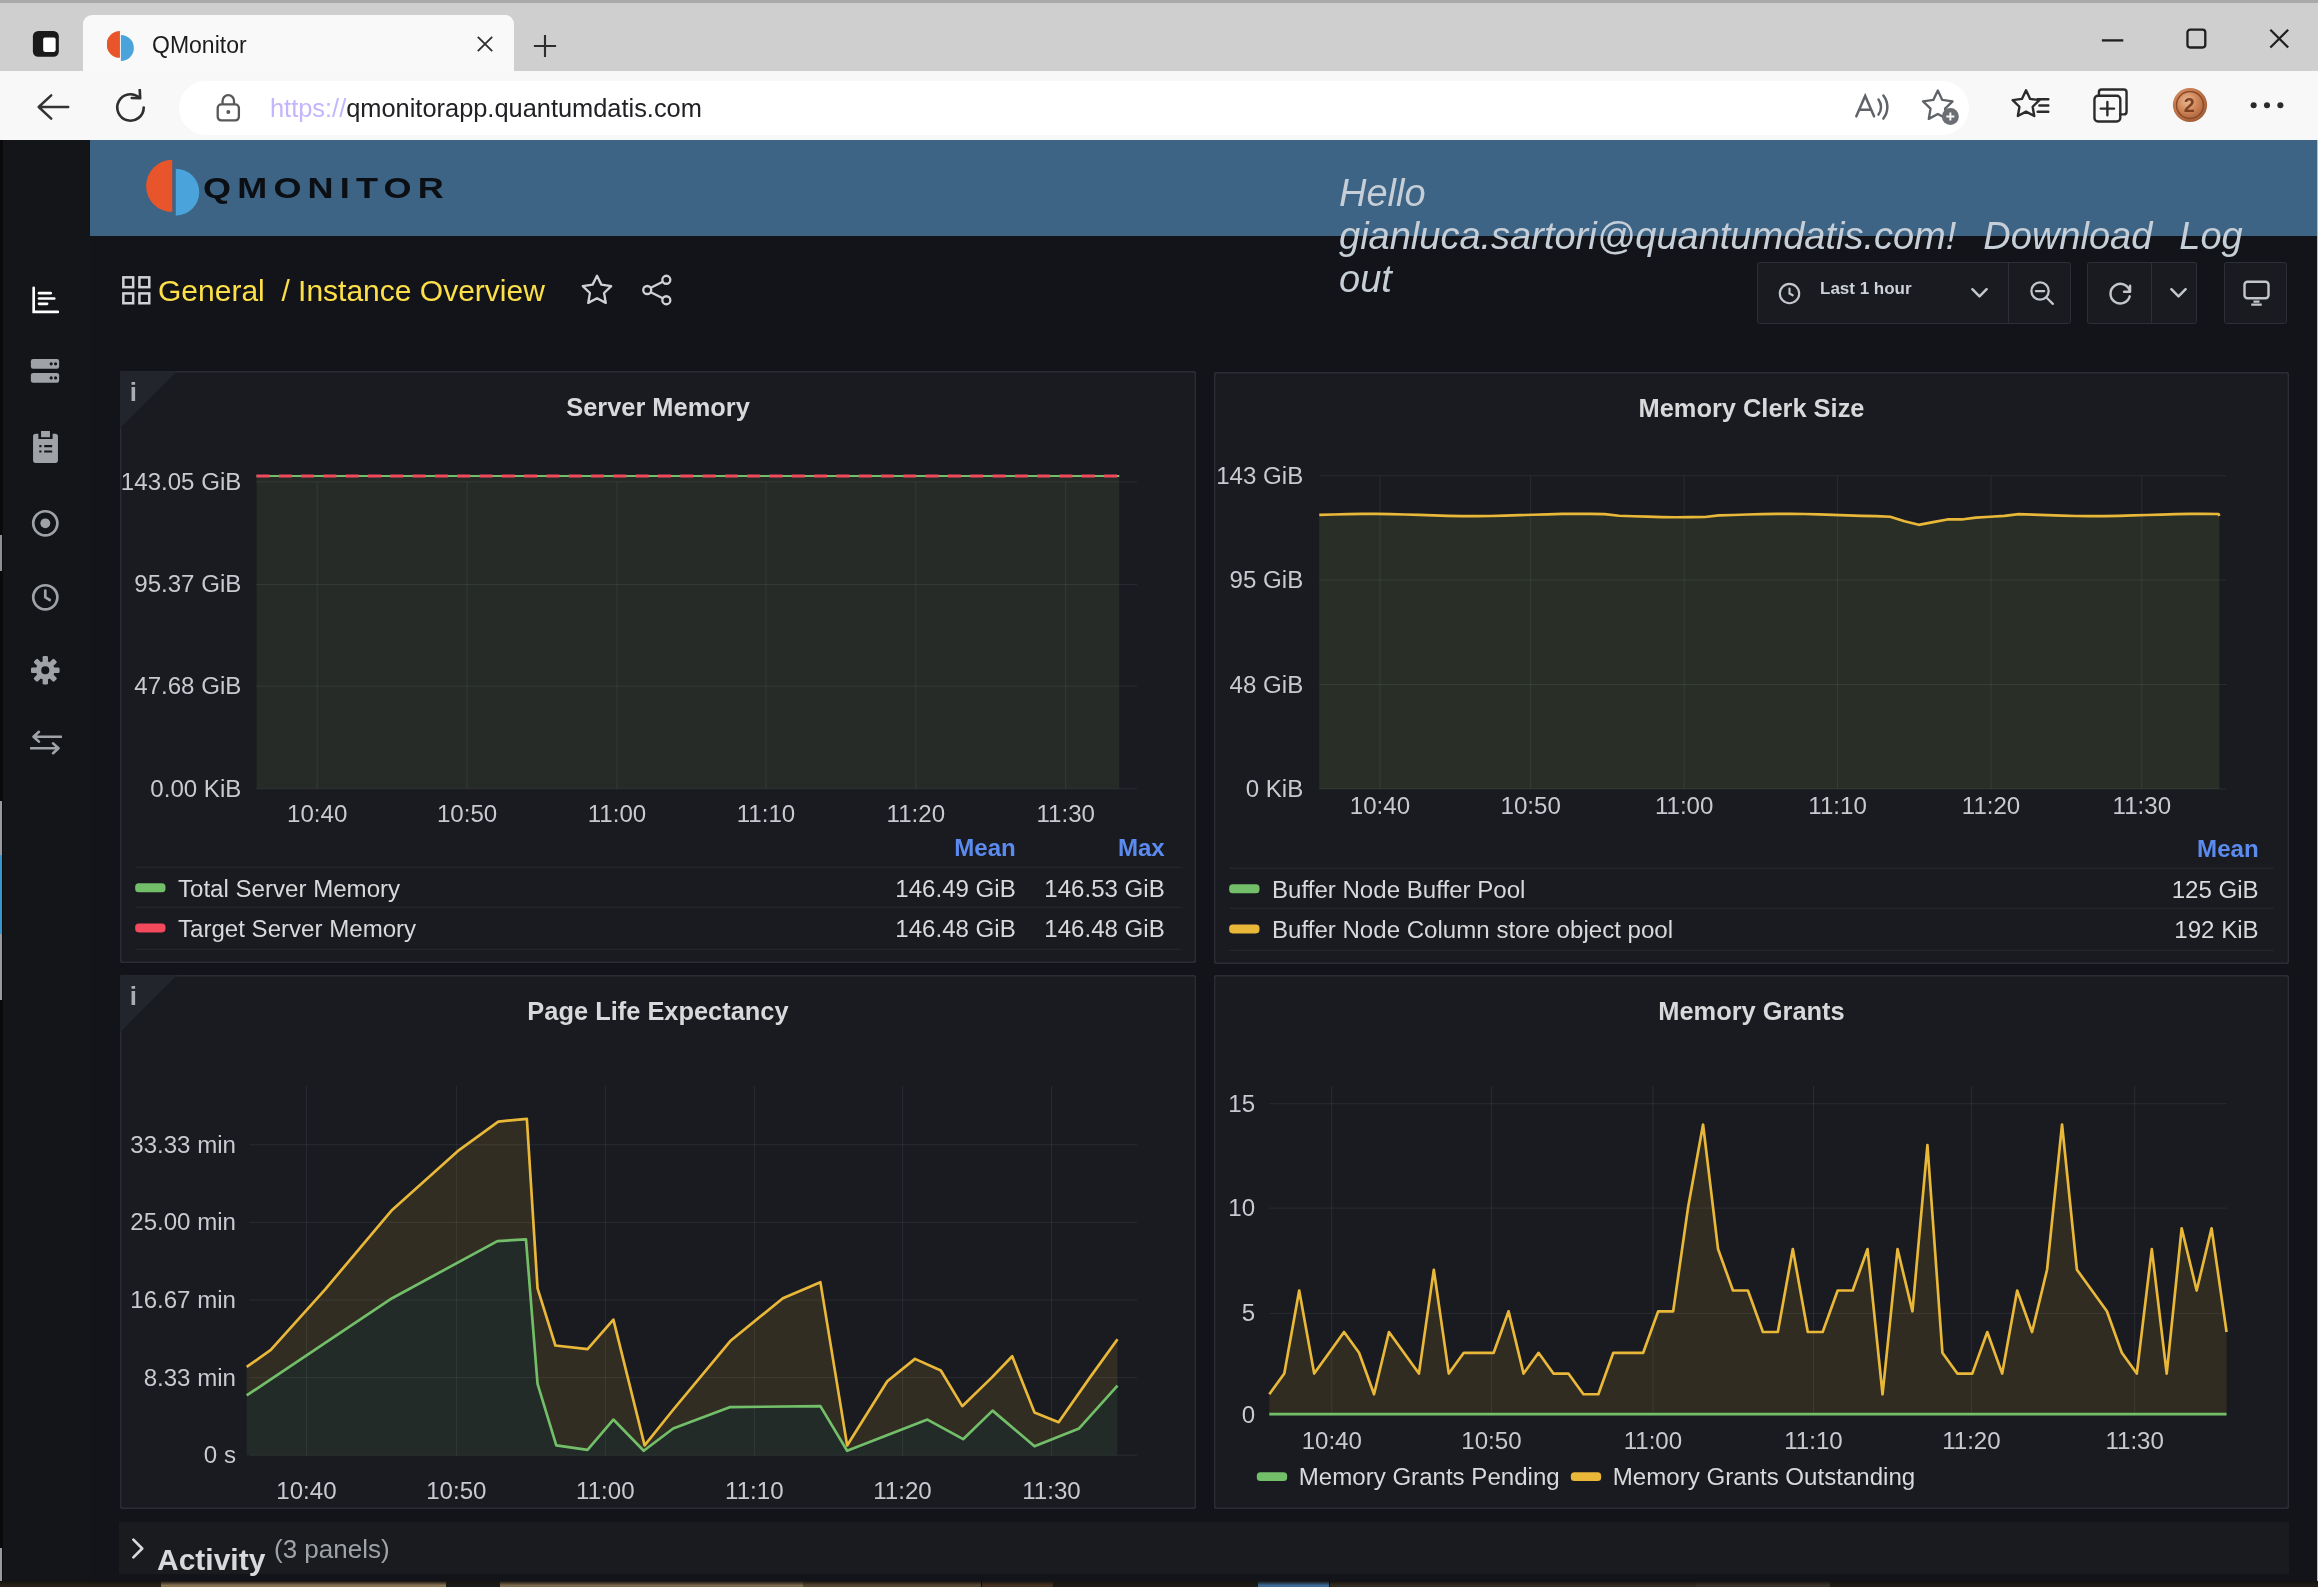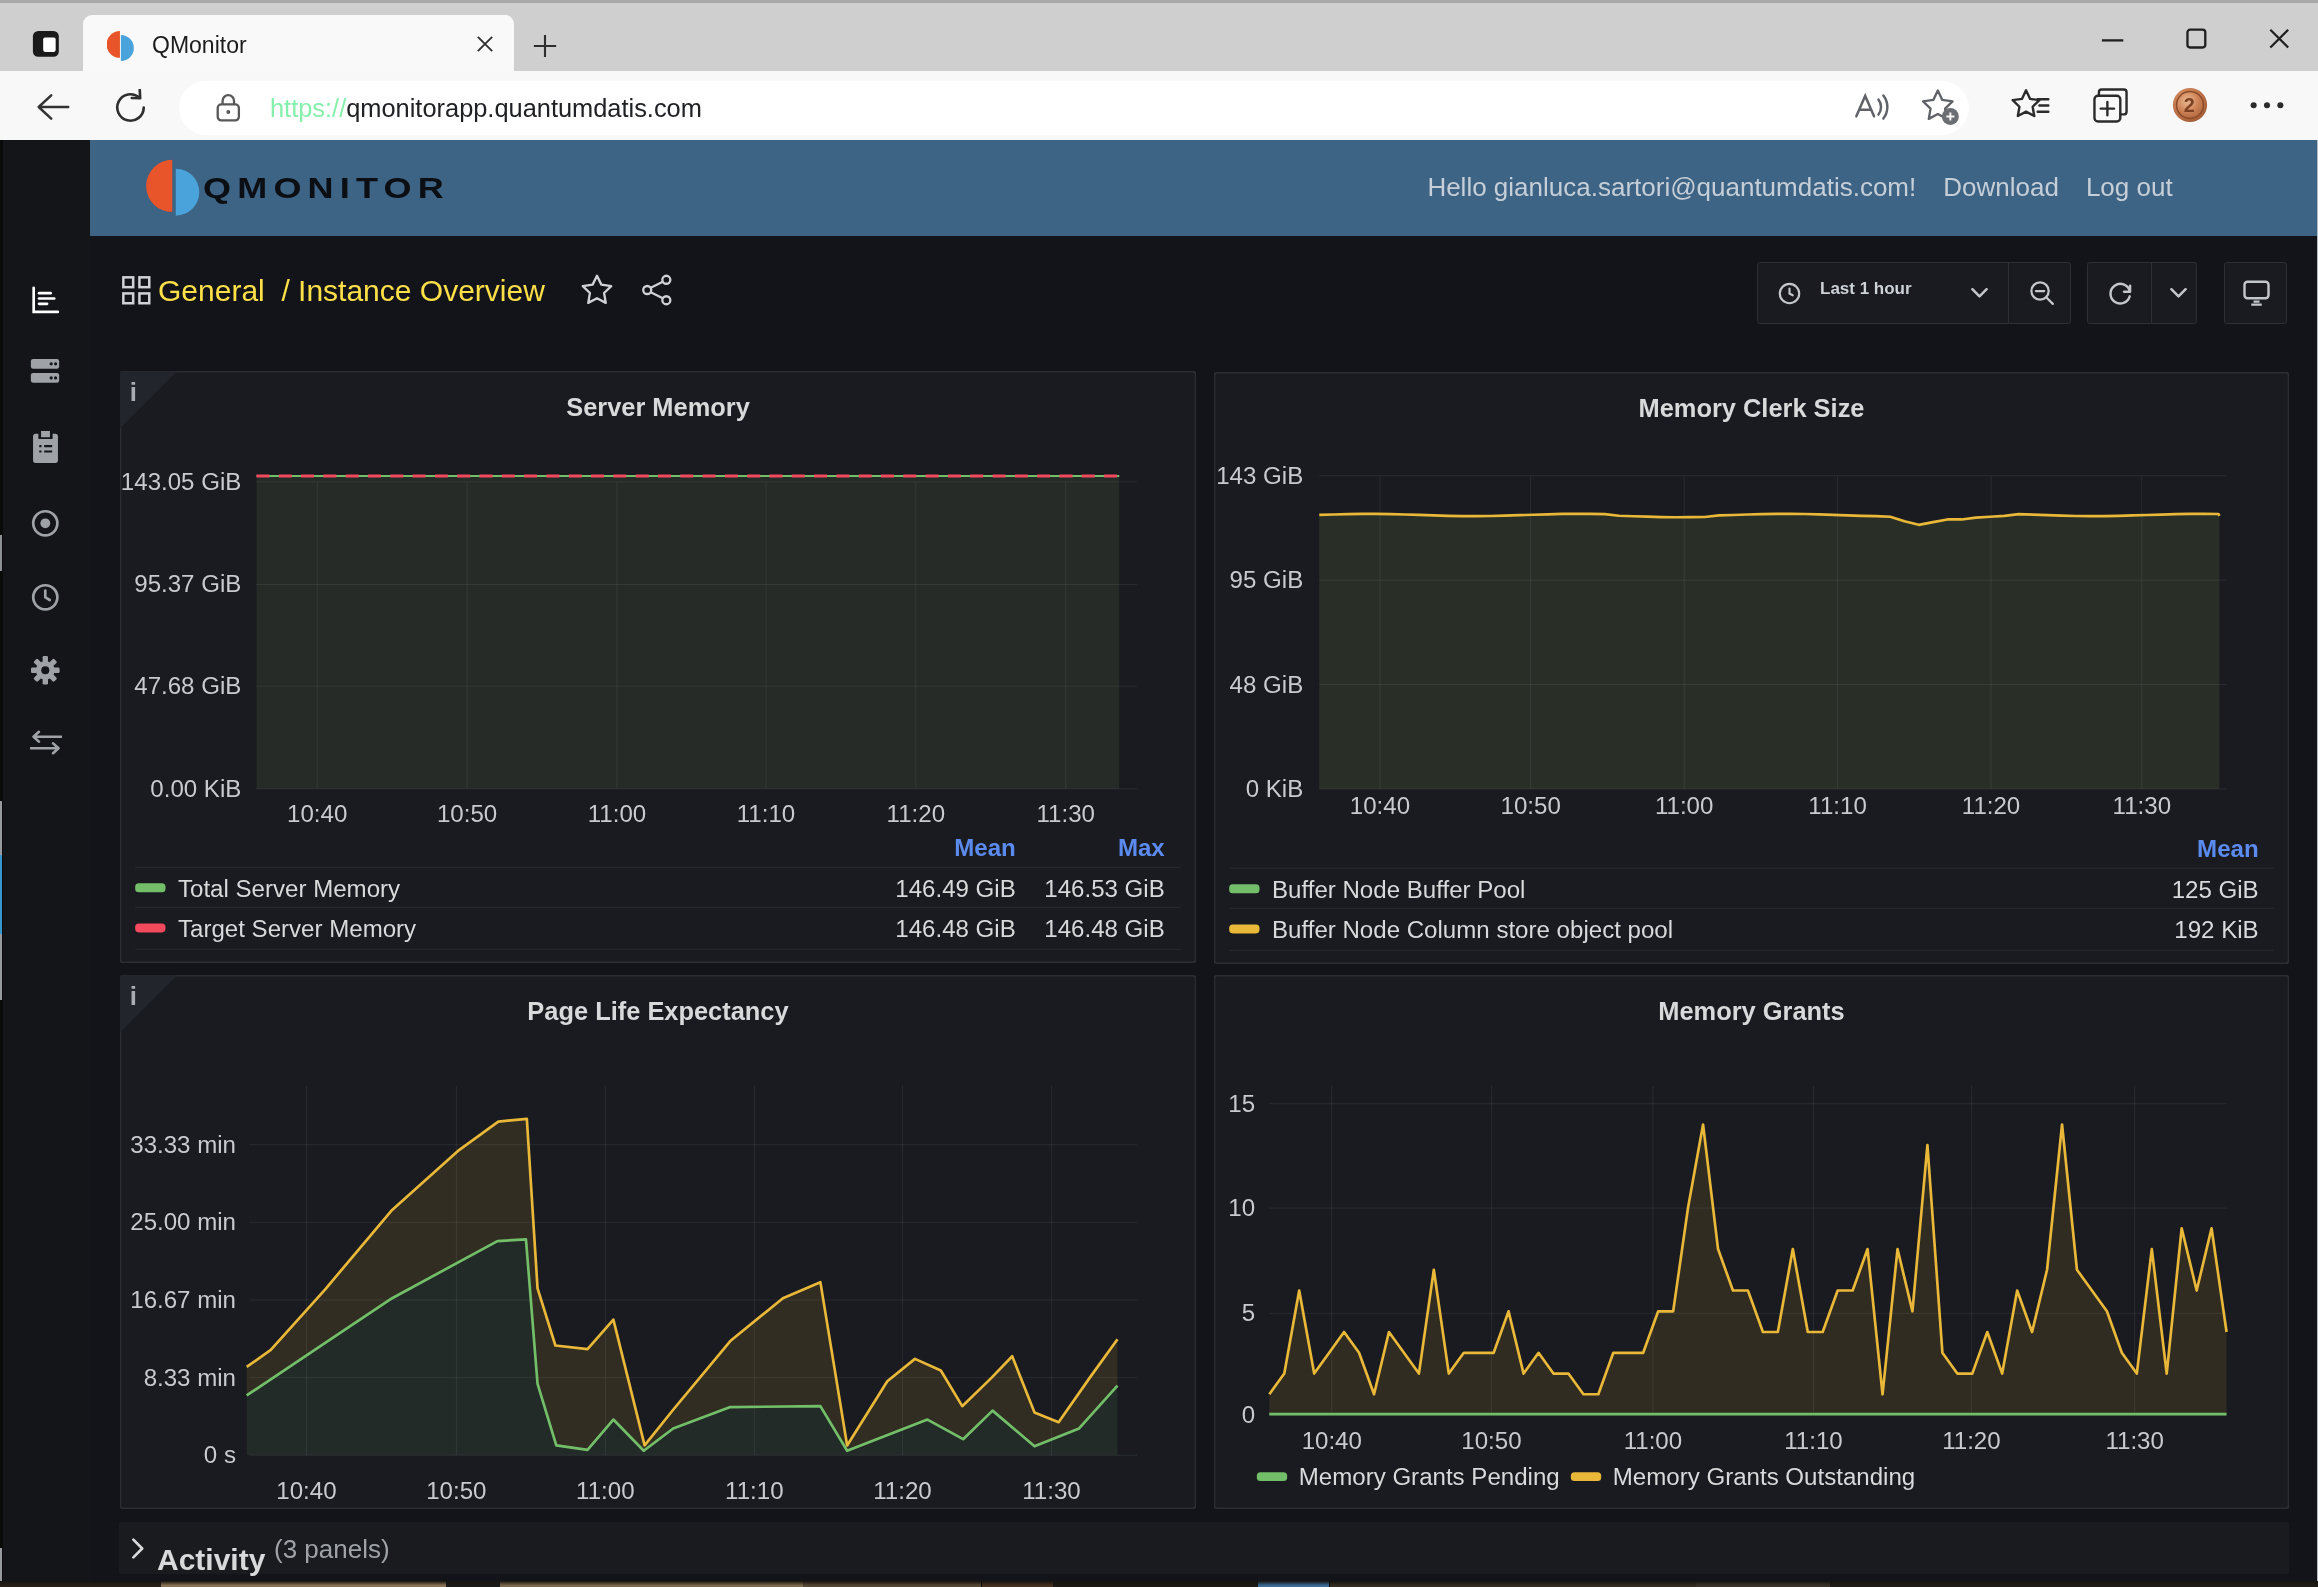--- a/index.html
+++ b/index.html
@@ -37,21 +37,21 @@
 <svg class="abs" style="left:112px;top:89px" width="37" height="37" viewBox="0 0 42 42">
       <path d="M36 21 a15 15 0 1 1 -5.2 -11.4" stroke="#2f2f2f" stroke-width="3" fill="none" stroke-linecap="round"></path>
       <path d="M31.5 1 L32 10.5 L22.5 10.2" stroke="#2f2f2f" stroke-width="3" fill="none" stroke-linecap="round" stroke-linejoin="round"></path>
   </svg>
 <div class="abs" style="left:179px;top:81px;width:1790px;height:54px;background:#ffffff;border-radius:27px;"></div>
 <svg class="abs" style="left:214px;top:93px" width="28.6" height="30" viewBox="0 0 32 34">
       <rect x="4" y="13" width="24" height="18" rx="4" fill="none" stroke="#585858" stroke-width="2.6"></rect>
       <path d="M9.5 13 V9 a6.5 6.5 0 0 1 13 0 V13" fill="none" stroke="#585858" stroke-width="2.6"></path>
       <circle cx="16" cy="21.5" r="2.2" fill="#585858"></circle>
   </svg>
-<div class="abs" style="left:270px;top:94px;font-size:25.4px;color:#202124;"><span style="color:#86efac;">https://</span>qmonitorapp.quantumdatis.com</div>
+<div class="abs" style="left:270px;top:94px;font-size:25.4px;color:#202124;"><span style="color:#c4b5fd;">https://</span>qmonitorapp.quantumdatis.com</div>
 <svg class="abs" style="left:1851px;top:88px" width="39" height="39" viewBox="0 0 44 44">
       <g stroke="#5f6368" stroke-width="2.8" fill="none" stroke-linecap="round">
       <path d="M6 32 L16 9 L26 32 M9.5 24.5 H22.5"></path>
       <path d="M31 13 a14 14 0 0 1 0 17"></path>
       <path d="M36.5 8.5 a21 21 0 0 1 0 26"></path>
     </g>
   </svg>
 <svg class="abs" style="left:1919px;top:86px" width="43" height="43" viewBox="0 0 48 48">
       <path d="M21 5 l5 10.5 11.5 1.6 -8.4 8.1 2 11.5 -10.1 -5.4 -10.1 5.4 2 -11.5 -8.4 -8.1 11.5 -1.6 z" fill="none" stroke="#5f6368" stroke-width="2.6" stroke-linejoin="round"></path>
       <circle cx="35" cy="34" r="9.5" fill="#6b6f73"></circle>
@@ -86,21 +86,21 @@
       <circle cx="5" cy="6" r="3.4" fill="#2b2b2b"></circle>
     <circle cx="20" cy="6" r="3.4" fill="#2b2b2b"></circle>
     <circle cx="35" cy="6" r="3.4" fill="#2b2b2b"></circle>
   </svg>
 <div class="abs" style="left:90px;top:140px;width:2227px;height:96px;background:#3d6385;"></div>
 <svg class="abs" style="left:143px;top:156px" width="62" height="67" viewBox="0 0 70 75">
       <path d="M33 4 A29.5 29.5 0 0 0 33 63 Z" fill="#e8552a"></path>
       <path d="M37 14 A26.5 26.5 0 0 1 37 67 Z" fill="#4aa3da"></path>
     </svg>
 <div class="abs" style="left:203px;top:171px;font-size:36px;font-weight:bold;color:#0b0e12;letter-spacing:6.2px;transform:scaleY(0.82);transform-origin:top;">QMONITOR</div>
-<div class="abs" style="left:1339px;top:172px;width:922px;font-size:26px;color:#c6cfd8;text-align:center;"><span>Hello gianluca.sartori@quantumdatis.com!</span><span style="margin-left:27px;">Download</span><span style="margin-left:27px;">Log out</span></div>
+<div class="abs" style="left:1339px;top:172px;width:922px;font-size:38px;color:#c6cfd8;text-align:left;font-style:italic;"><span>Hello gianluca.sartori@quantumdatis.com!</span><span style="margin-left:27px;">Download</span><span style="margin-left:27px;">Log out</span></div>
 <div class="abs" style="left:2.7px;top:140px;width:87px;height:1441px;background:#131518;"></div>
 <svg class="abs" style="left:31px;top:286px" width="28.6" height="28.6" viewBox="0 0 32 32">
       <g stroke="#ffffff" fill="none" stroke-width="3" stroke-linecap="round">
       <path d="M3 2 V29 H30"></path>
       <path d="M9 8 H22"></path>
       <path d="M9 14 H26"></path>
       <path d="M9 20 H18"></path>
     </g>
   </svg>
 <svg class="abs" style="left:30px;top:357px" width="30" height="28.6" viewBox="0 0 34 32">

